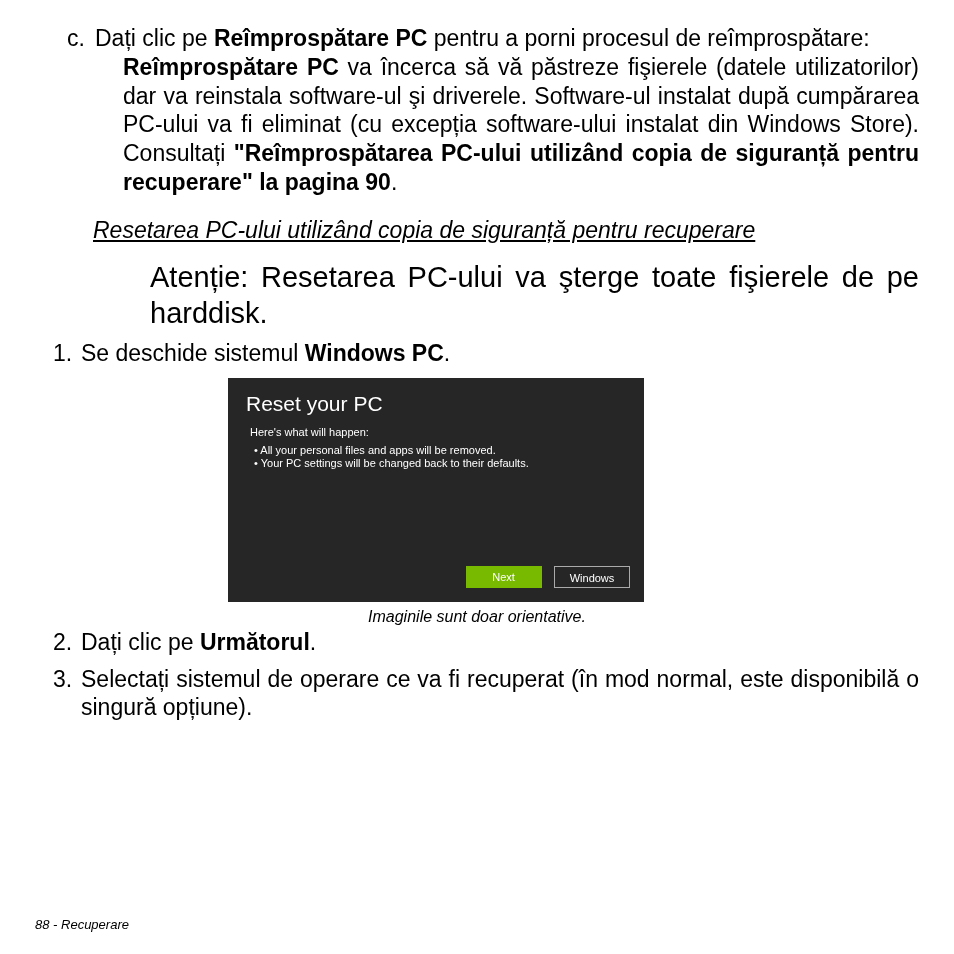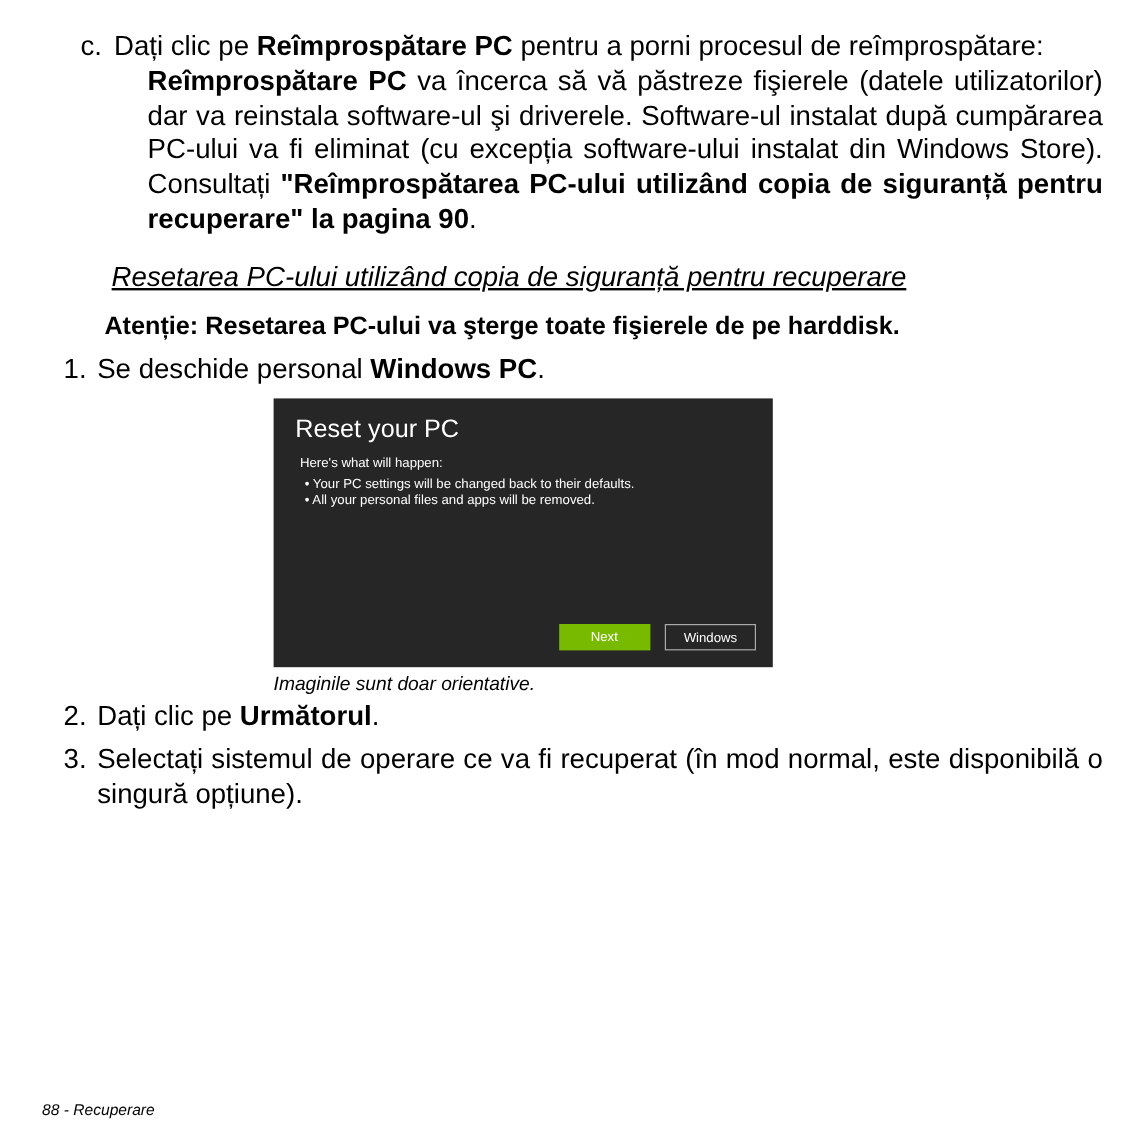--- a/index.html
+++ b/index.html
@@ -35,23 +35,23 @@
     text-align: justify;
   }
   .bold { font-weight: bold; }
   .heading {
     margin: 20px 0 0 58px;
     font-size: 23px;
     font-style: italic;
     text-decoration: underline;
   }
   .warning {
-    margin: 15px 0 0 52px;
-    font-size: 21px;
-    font-weight: bold;
+    margin: 15px 0 0 115px;
+    font-size: 29px;
+    font-weight: normal;
     line-height: 1.25;
     text-align: justify;
   }
   .step {
     margin: 8px 0 0 18px;
     font-size: 23px;
     line-height: 1.25;
     text-align: justify;
   }
   .step .num {
@@ -108,20 +108,21 @@
     vertical-align: middle;
   }
   .btn-next {
     background: #78ba00;
   }
   .btn-cancel {
     background: transparent;
     border: 1px solid #aaa;
   }
   .caption {
+    text-align: center;
     font-style: italic;
     font-size: 16px;
     margin-top: 6px;
   }
   .footer {
     position: absolute;
     bottom: 22px;
     left: 35px;
     font-size: 13px;
     font-style: italic;
@@ -137,30 +138,30 @@
   </div>
   <div class="sub-indent">
     <span class="bold">Reîmprospătare PC</span><span> va încerca să vă păstreze fişierele (datele utilizatorilor) dar va reinstala software-ul şi driverele. Software-ul instalat după cumpărarea PC-ului va fi eliminat (cu excepția software-ului instalat din Windows Store). Consultați </span><span class="bold">"Reîmprospătarea PC-ului utilizând copia de siguranță pentru recuperare" la pagina 90</span><span>.</span>
   </div>
 
   <div class="heading">Resetarea PC-ului utilizând copia de siguranță pentru recuperare</div>
 
   <div class="warning">Atenție: Resetarea PC-ului va şterge toate fişierele de pe harddisk.</div>
 
   <div class="step">
-    <span class="num">1.</span><span>Se deschide personal </span><span class="bold">Windows PC</span><span>.</span>
+    <span class="num">1.</span><span>Se deschide sistemul </span><span class="bold">Windows PC</span><span>.</span>
   </div>
 
   <div class="dialog-wrap">
     <div class="dialog">
       <div class="dialog-title">Reset your PC</div>
       <div class="dialog-sub">Here's what will happen:</div>
       <div class="dialog-bullets">
+        <div>• All your personal files and apps will be removed.</div>
         <div>• Your PC settings will be changed back to their defaults.</div>
-        <div>• All your personal files and apps will be removed.</div>
       </div>
       <div class="dialog-buttons">
         <span class="btn btn-next">Next</span>
         <span class="btn btn-cancel">Windows</span>
       </div>
     </div>
     <div class="caption">Imaginile sunt doar orientative.</div>
   </div>
 
   <div class="step" style="margin-top:2px;">

